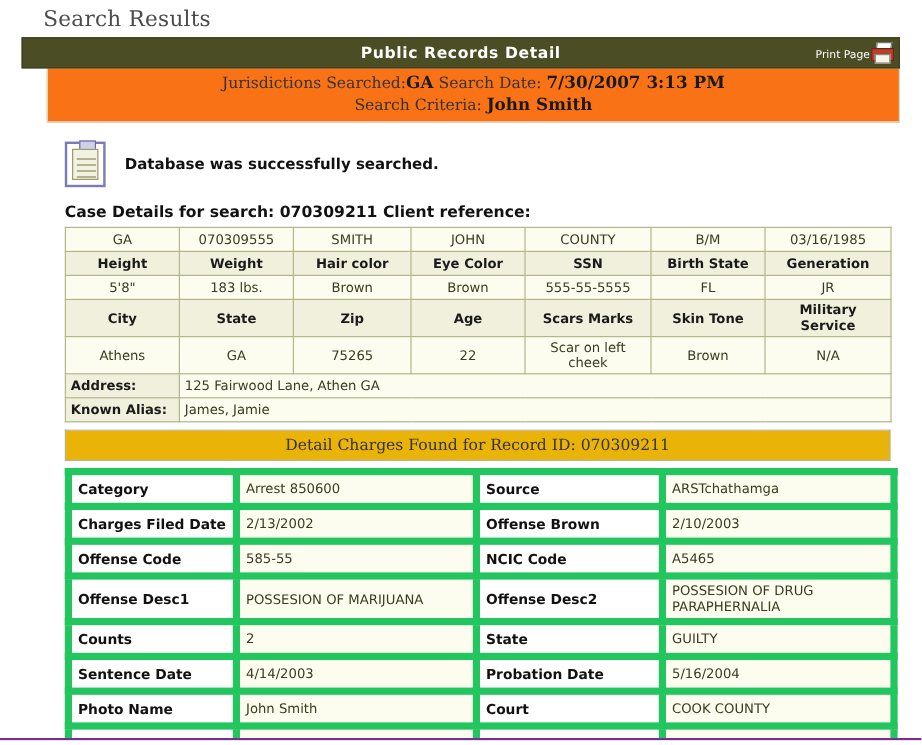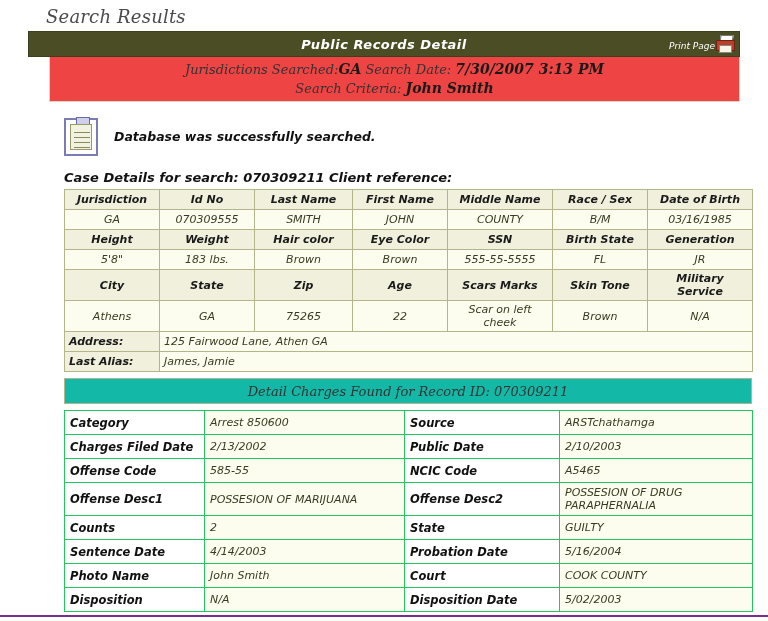--- a/index.html
+++ b/index.html
@@ -14,22 +14,21 @@
     font-size: 12px;
     color: #000000;
     overflow: hidden;
     position: relative;
   }
   .page {
     position: relative;
     width: 768px;
     height: 621px;
     box-sizing: border-box;
-    padding: 0 28px;
-    font-style: italic;
+    padding: 0 18px;
   }
   .page-title {
     font-family: "DejaVu Serif", "Liberation Serif", serif;
     font-size: 18px;
     color: #4b4b4b;
     padding: 6px 0 4px 18px;
     letter-spacing: 0.2px;
   }
 
   
@@ -91,21 +90,21 @@
     left: 4px;
     top: 11px;
     width: 11px;
     height: 6px;
     background: #f5f5e8;
     border: 1px solid #888;
   }
 
   
   .info-band {
-    background: #ef4444;
+    background: #f97316;
     border-left: 1px solid #d8d8c0;
     border-right: 1px solid #d8d8c0;
     border-bottom: 1px solid #d8d8c0;
     text-align: center;
     padding: 4px 0 5px 0;
     font-family: "DejaVu Serif", "Liberation Serif", serif;
     margin-left: 21px;
   }
   .info-band .line1 {
     font-size: 13px;
@@ -209,31 +208,31 @@
     text-align: left;
     background: #f0f0dc;
     font-weight: bold;
     color: #1a1a1a;
   }
   td.value-left {
     text-align: left;
   }
 
   .section-bar td {
-    background: #14b8a6;
+    background: #eab308;
     text-align: center;
     font-family: "DejaVu Serif", "Liberation Serif", serif;
     font-size: 13px;
     color: #333333;
     height: 20px;
     border: 1px solid #b5b58c;
   }
 
   .charges td {
-    border: 1px solid #22c55e;
+    border: 6px solid #22c55e;
     font-size: 11px;
     padding: 3px 5px;
     height: 17px;
     background: #fdfdef;
     color: #3a3a20;
     text-align: left;
     vertical-align: middle;
   }
   .charges td.k {
     background: #ffffff;
@@ -313,29 +312,20 @@
     <colgroup>
       <col style="width:95px">
         <col style="width:95px">
         <col style="width:98px">
         <col style="width:95px">
         <col style="width:105px">
         <col style="width:95px">
         <col style="width:105px">
     </colgroup>
     <tbody>
-        <tr>
-      <th>Jurisdiction</th>
-      <th>Id No</th>
-      <th>Last Name</th>
-      <th>First Name</th>
-      <th>Middle Name</th>
-      <th>Race / Sex</th>
-      <th>Date of Birth</th>
-    </tr>
     <tr>
       <td>GA</td>
       <td>070309555</td>
       <td>SMITH</td>
       <td>JOHN</td>
       <td>COUNTY</td>
       <td>B/M</td>
       <td>03/16/1985</td>
     </tr>
     <tr>
@@ -372,21 +362,21 @@
       <td>22</td>
       <td>Scar on left cheek</td>
       <td>Brown</td>
       <td>N/A</td>
     </tr>
     <tr>
       <td class="label-cell">Address:</td>
       <td class="value-left" colspan="6">125 Fairwood Lane, Athen GA</td>
     </tr>
     <tr>
-      <td class="label-cell">Last Alias:</td>
+      <td class="label-cell">Known Alias:</td>
       <td class="value-left" colspan="6">James, Jamie</td>
     </tr>
   </tbody>
     </table>
 
   <div class="spacer-6"></div>
 
   <table class="grid">
     <tbody>
         <tr class="section-bar">
@@ -407,21 +397,21 @@
     <tbody>
         <tr>
       <td class="k">Category</td>
       <td>Arrest 850600</td>
       <td class="k">Source</td>
       <td>ARSTchathamga</td>
     </tr>
     <tr>
       <td class="k">Charges Filed Date</td>
       <td>2/13/2002</td>
-      <td class="k">Public Date</td>
+      <td class="k">Offense Brown</td>
       <td>2/10/2003</td>
     </tr>
     <tr>
       <td class="k">Offense Code</td>
       <td>585-55</td>
       <td class="k">NCIC Code</td>
       <td>A5465</td>
     </tr>
     <tr>
       <td class="k">Offense Desc1</td>

